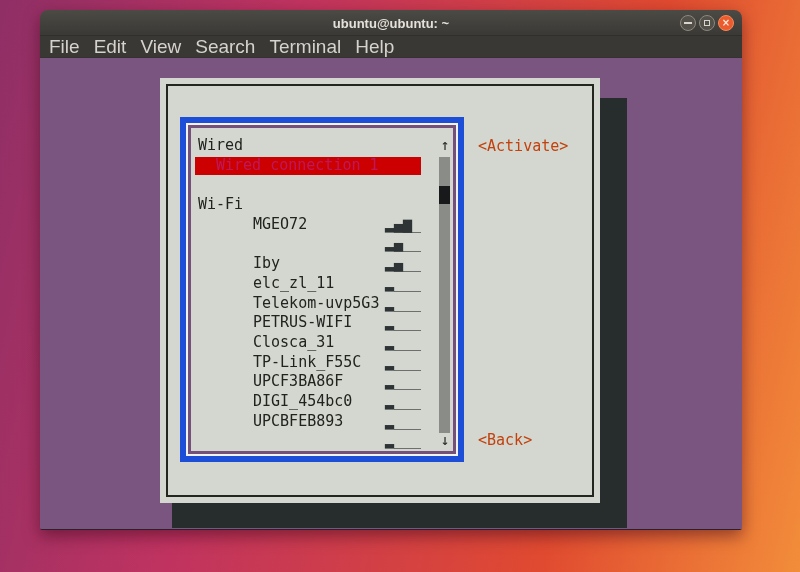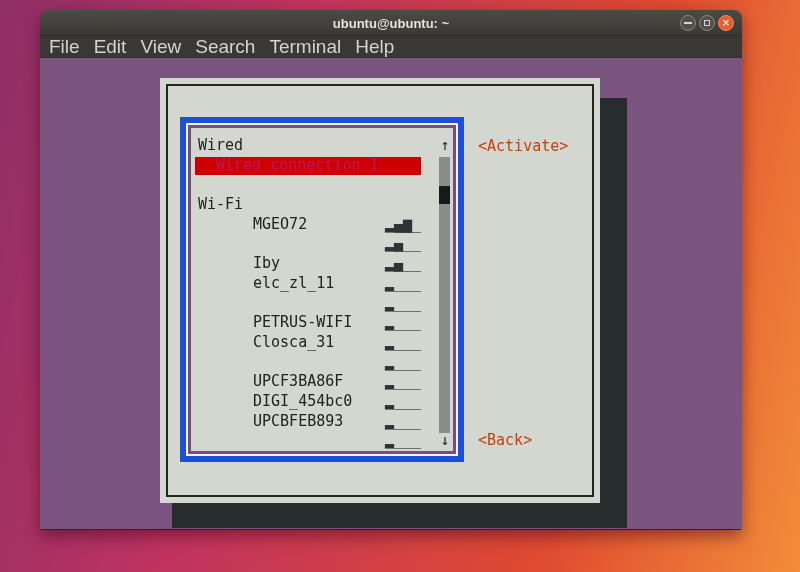--- a/index.html
+++ b/index.html
@@ -113,24 +113,24 @@
             <div class="listbox-in">
               <div class="rows" id="rows">
                   <div class="row header"><span class="txt">Wired</span></div>
                   <div class="row selected"><span class="txt">Wired connection 1</span></div>
                   <div class="row blank"><span class="txt"></span></div>
                   <div class="row header"><span class="txt">Wi-Fi</span></div>
                   <div class="row item"><span class="txt">MGEO72</span><span class="sig">▂▄▆_</span></div>
                   <div class="row item"><span class="sig">▂▄__</span></div>
                   <div class="row item"><span class="txt">Iby</span><span class="sig">▂▄__</span></div>
                   <div class="row item"><span class="txt">elc_zl_11</span><span class="sig">▂___</span></div>
-                  <div class="row item"><span class="sig">▂___</span></div>
+                  <div class="row item"><span class="txt">Telekom-uvp5G3</span><span class="sig">▂___</span></div>
                   <div class="row item"><span class="txt">PETRUS-WIFI</span><span class="sig">▂___</span></div>
                   <div class="row item"><span class="txt">Closca_31</span><span class="sig">▂___</span></div>
-                  <div class="row item"><span class="sig">▂___</span></div>
+                  <div class="row item"><span class="txt">TP-Link_F55C</span><span class="sig">▂___</span></div>
                   <div class="row item"><span class="txt">UPCF3BA86F</span><span class="sig">▂___</span></div>
                   <div class="row item"><span class="txt">DIGI_454bc0</span><span class="sig">▂___</span></div>
                   <div class="row item"><span class="txt">UPCBFEB893</span><span class="sig">▂___</span></div>
                   <div class="row item"><span class="sig">▂___</span></div>
                 </div>
 
               <div class="scrollcol">
                 <div class="sc-arrow sc-up">↑</div>
                 <div class="sc-track"></div>
                 <div class="sc-thumb"></div>

